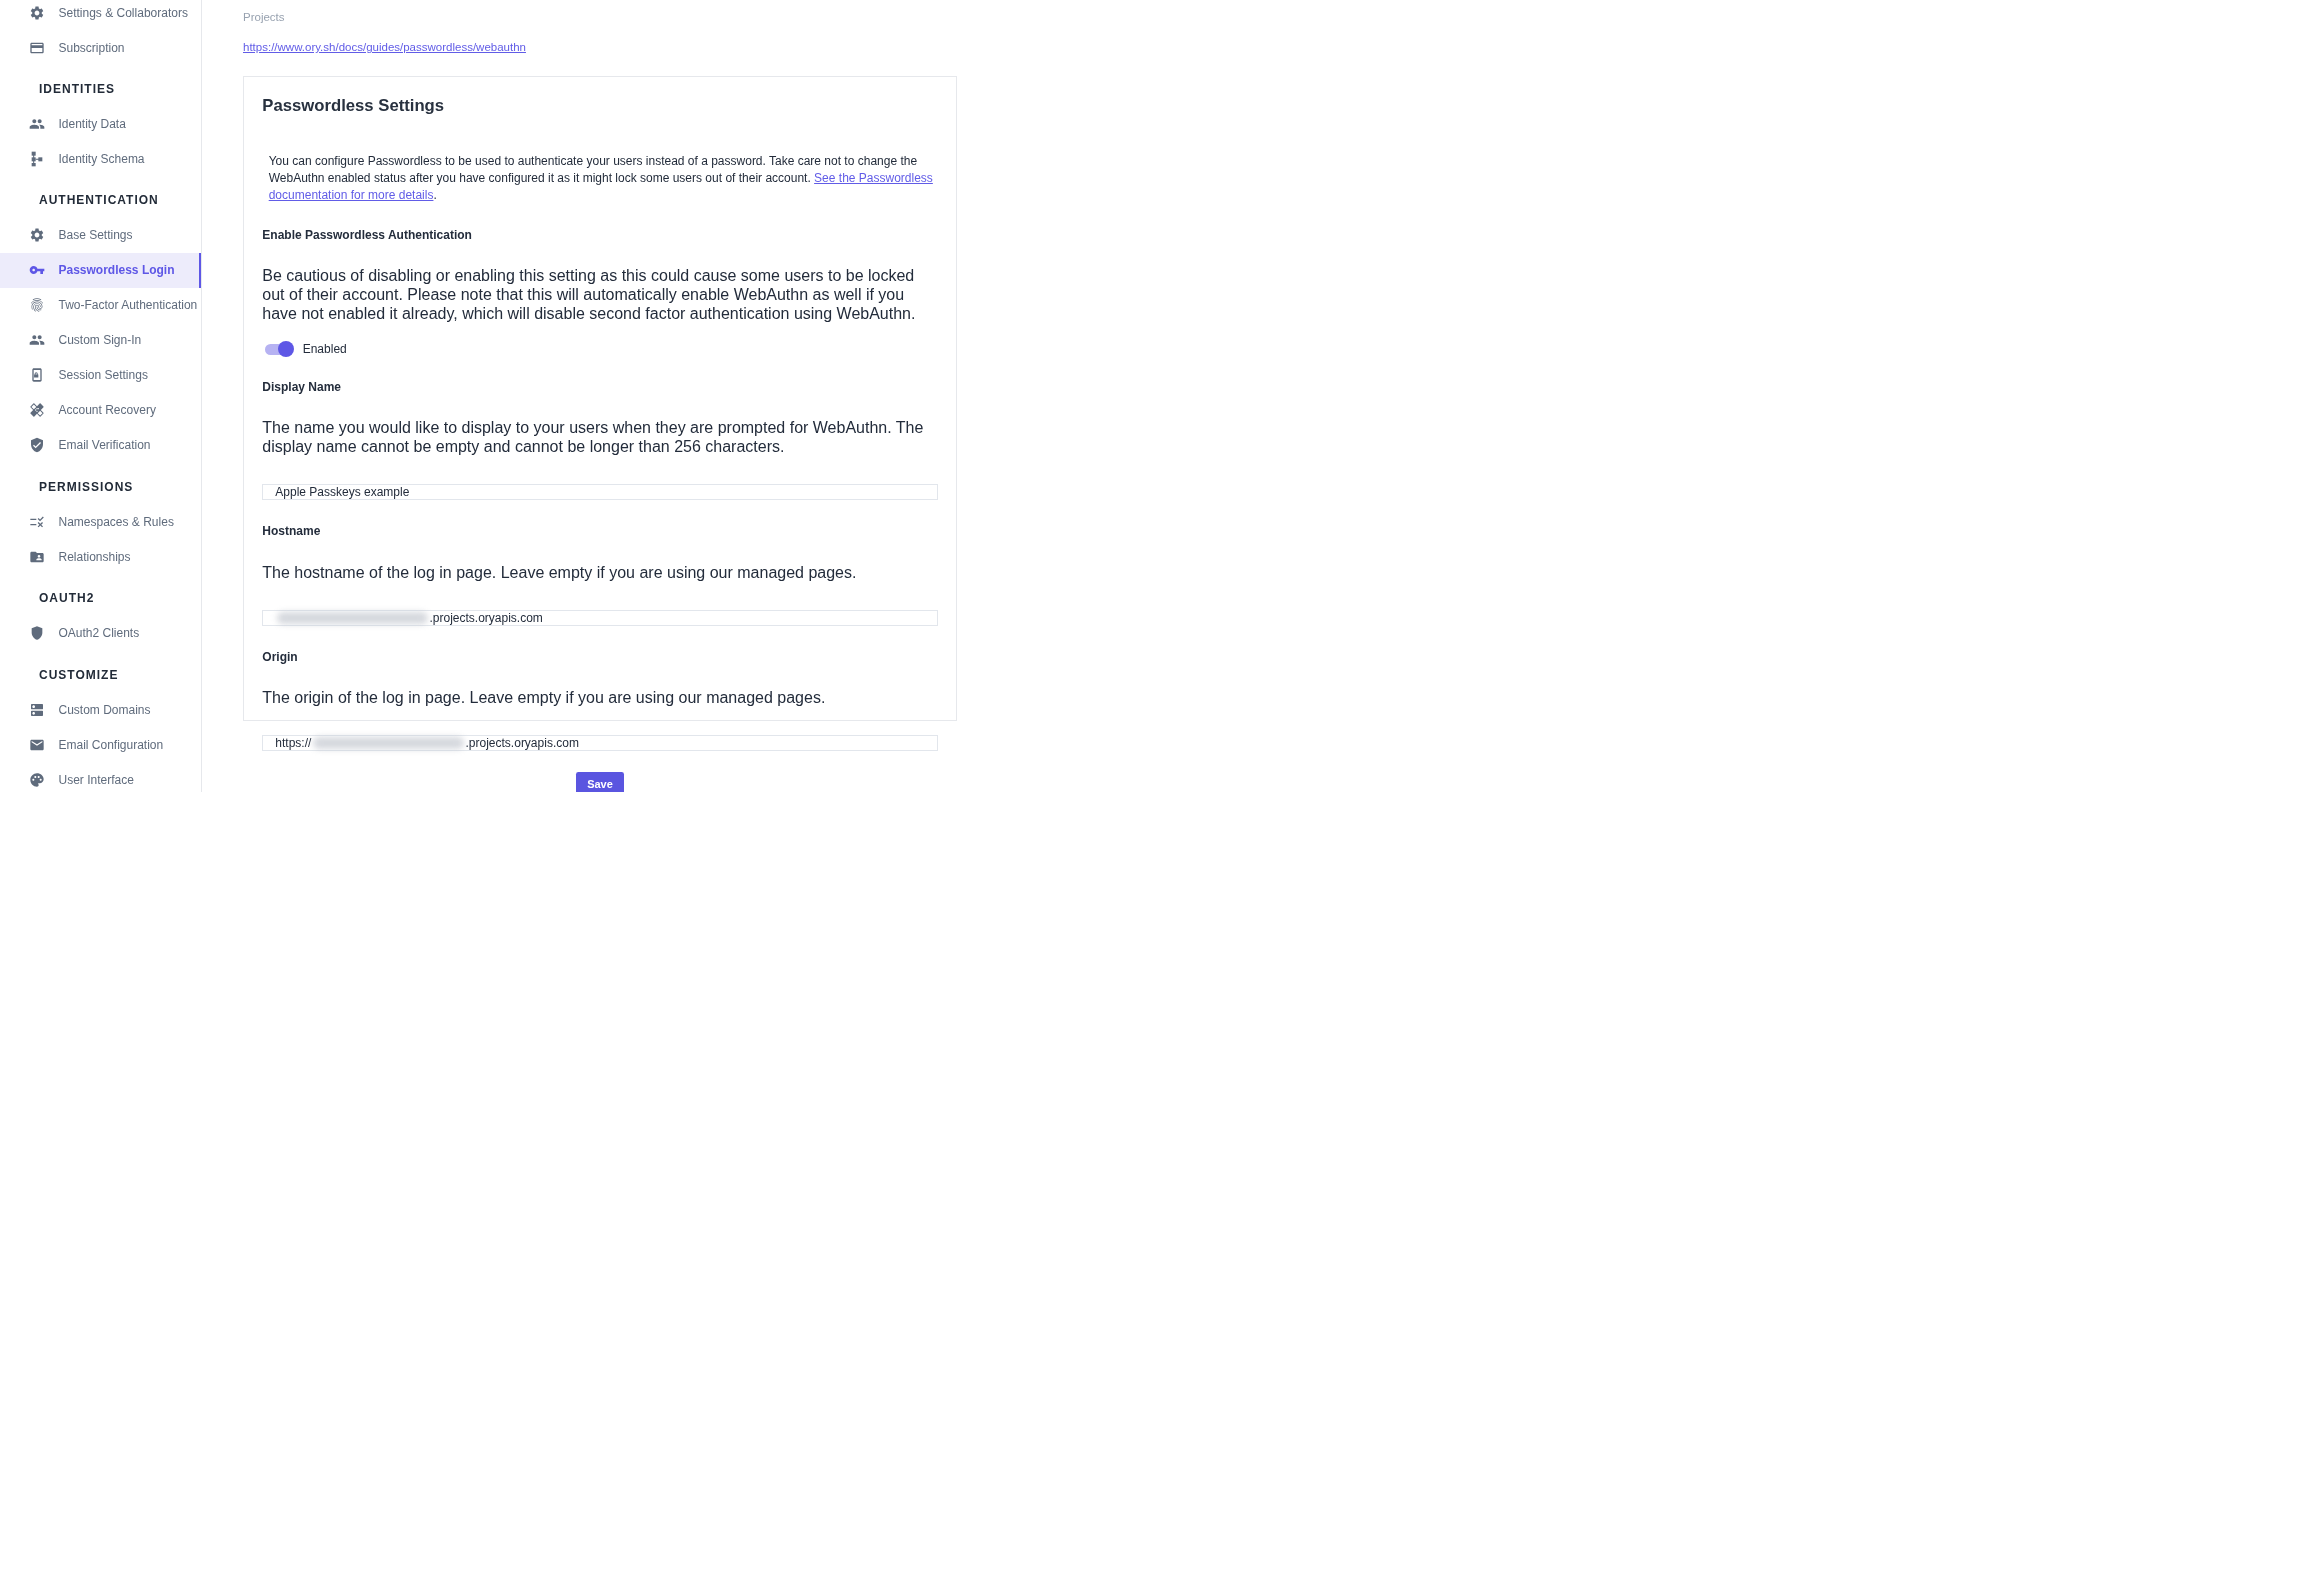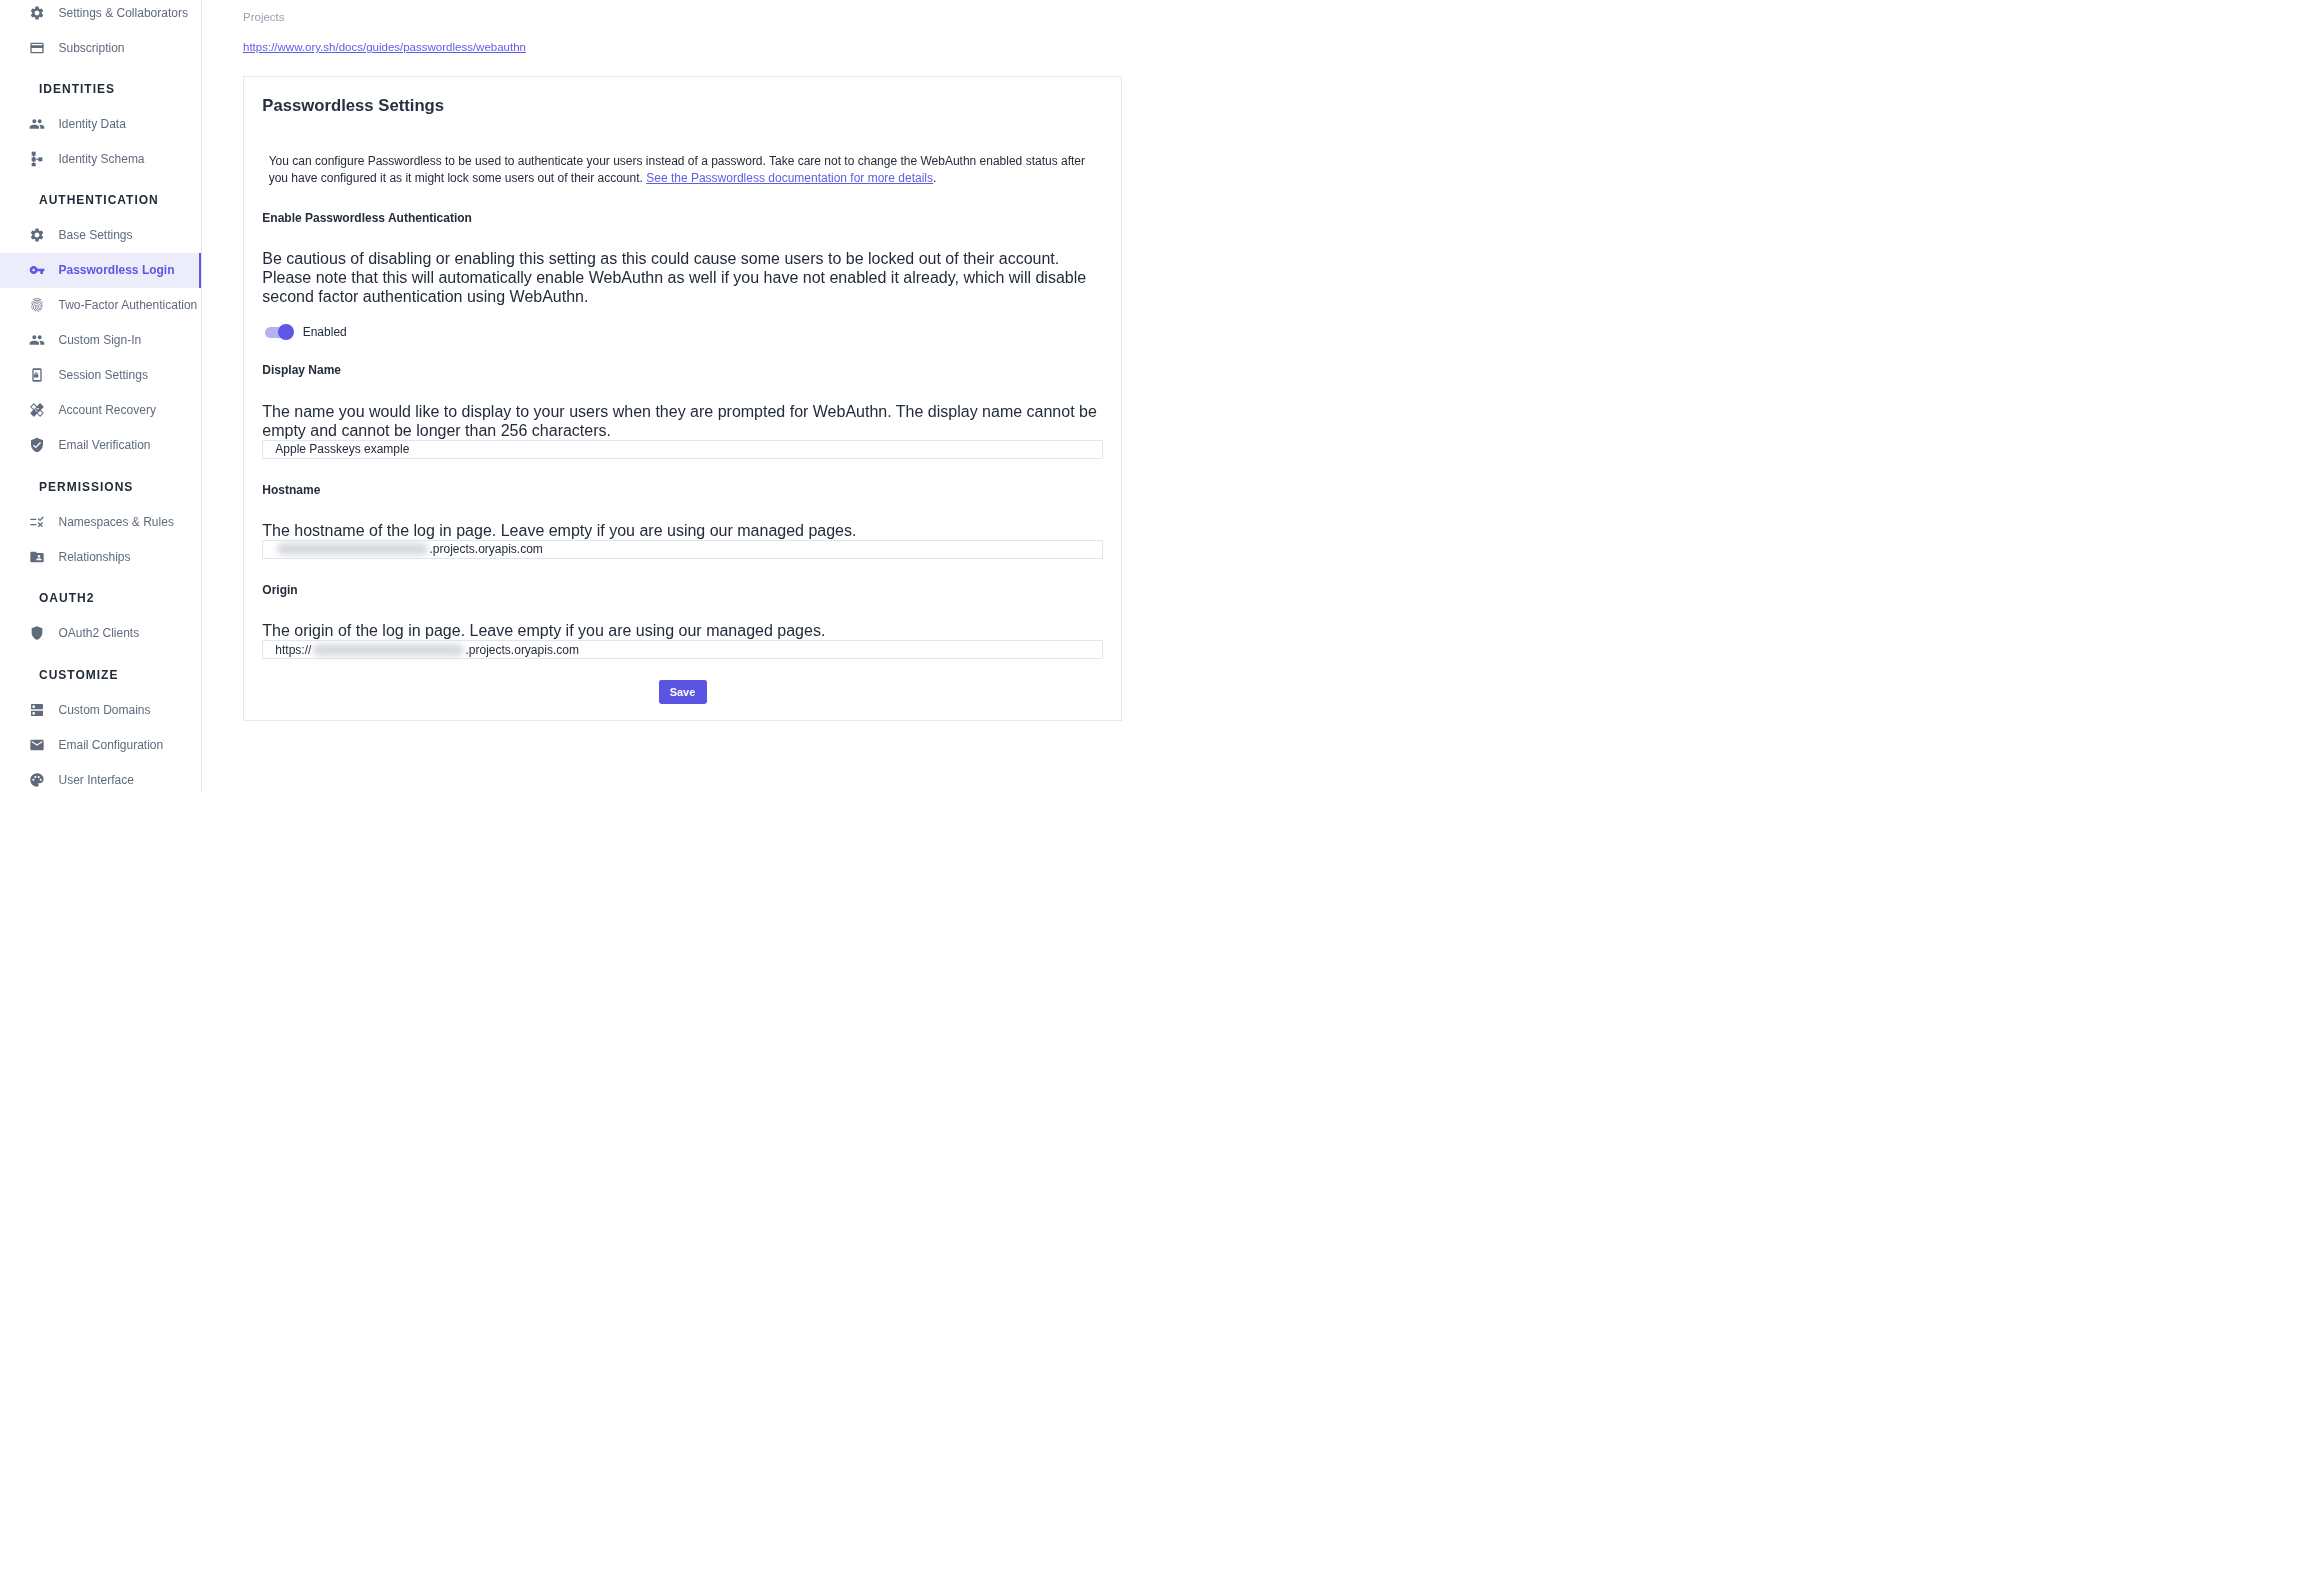--- a/index.html
+++ b/index.html
@@ -27,35 +27,35 @@
   .nav-item.active .nav-label{font-weight:700;}
   .nav-item.active::after{content:"";position:absolute;right:0;top:0;bottom:0;width:2.4px;
                           background:var(--accent);}
   
   .main{flex:1;padding-left:41px;padding-right:38px;}
   .page-title{font-size:18.3px;font-weight:700;color:#1D2533;margin:16.7px 0 0;}
   .breadcrumb{margin-top:11px;font-size:11.5px;color:var(--muted);}
   .doc-link{display:inline-block;margin-top:18.3px;font-size:11.5px;color:var(--link);
             text-decoration:underline;cursor:pointer;}
   
-  .card{margin-top:21.5px;width:879px;height:645px;box-sizing:border-box;background:#fff;
+  .card{margin-top:21.5px;width:714px;height:645px;box-sizing:border-box;background:#fff;
         border:0.8px solid var(--border);padding:19px 18.3px 16px;display:flex;
         flex-direction:column;align-items:stretch;}
   .card-title{font-size:16.7px;font-weight:700;color:#28313F;margin:0;line-height:20px;}
   .intro{margin:37px 0 0 6.4px;font-size:12px;line-height:17px;max-width:834px;color:var(--text);}
   .intro a{color:var(--link);text-decoration:underline;cursor:pointer;}
   .section-label{margin-top:24px;font-size:12px;font-weight:700;line-height:14.3px;color:#242D3C;}
   .desc{margin:12px 0 0;font-size:16px;line-height:19px;max-width:836px;color:var(--text);}
   .toggle-row{margin-top:19px;height:30px;display:flex;align-items:center;}
   .switch{position:relative;width:27px;height:11px;border-radius:5.6px;background:var(--toggle-track);
           display:inline-block;cursor:pointer;flex:none;margin-left:2.4px;}
   .switch .thumb{position:absolute;right:-2.4px;top:-2.4px;width:16px;height:16px;border-radius:50%;
                  background:var(--accent);}
   .toggle-label{margin-left:11px;font-size:12px;color:var(--text);}
-  .input{margin-top:0;height:38px;box-sizing:border-box;border:0.8px solid var(--input-border);
+  .input{margin-top:28px;height:38px;box-sizing:border-box;border:0.8px solid var(--input-border);
          display:flex;align-items:center;padding:0 12px;font-size:12px;color:var(--text);
          background:#fff;cursor:text;}
   .redacted{display:inline-block;width:151px;height:12px;border-radius:6.4px;background:#B9BEC7;
             filter:blur(3.2px);opacity:.6;margin:0 1.6px;}
   .actions{margin-top:20.7px;display:flex;justify-content:center;}
   .save{width:48px;height:24px;background:var(--save);color:#fff;border:none;border-radius:2.4px;
         font-family:inherit;font-size:11px;font-weight:700;cursor:pointer;}
 </style>
 </head>
 <body>

